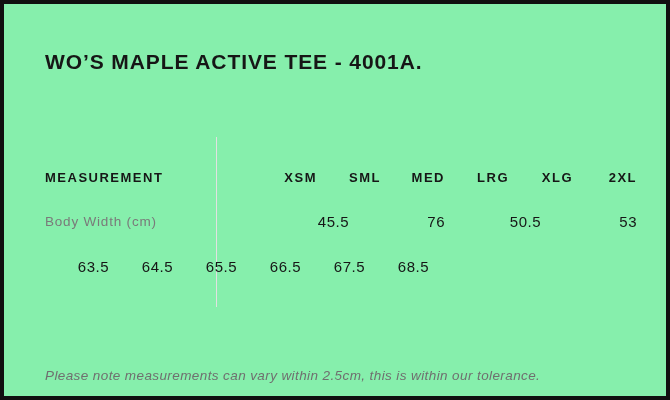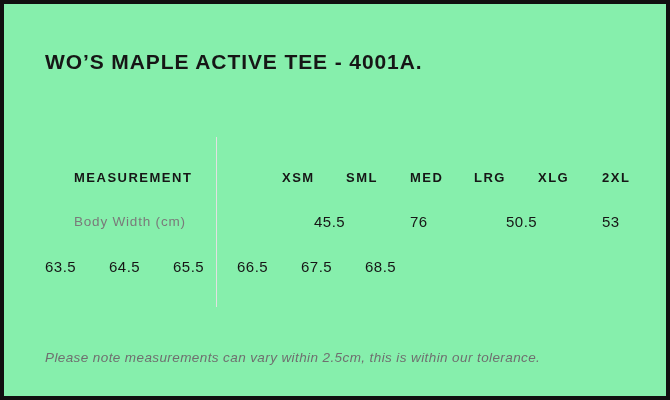--- a/index.html
+++ b/index.html
@@ -44,26 +44,25 @@
     display: flex;
     align-items: center;
     white-space: nowrap;
   }
   .row-header { top: 163px; }
   .row-1 { top: 207px; gap: 32px; }
   .row-2 { top: 252px; }
   .label-cell {
     width: 208px;
     flex: 0 0 208px;
-    margin-left: 29px;
   }
   .size-cell {
     width: 64px;
     flex: 0 0 64px;
-    text-align: left;
+    text-align: right;
   }
   .header-text {
     font-size: 13px;
     font-weight: 700;
     letter-spacing: 1.5px;
     color: #161616;
   }
   .row-label {
     font-size: 13.5px;
     font-weight: 400;
@@ -72,21 +71,21 @@
   }
   .value-text {
     font-size: 15px;
     font-weight: 400;
     letter-spacing: 0.5px;
     color: #161616;
   }
   .note {
     position: absolute;
     left: 41px;
-    top: 343px;
+    top: 361px;
     height: 20px;
     display: flex;
     align-items: center;
     margin: 0;
     font-size: 13.5px;
     font-style: italic;
     letter-spacing: 0.4px;
     color: #6f6f6f;
     white-space: nowrap;
   }

